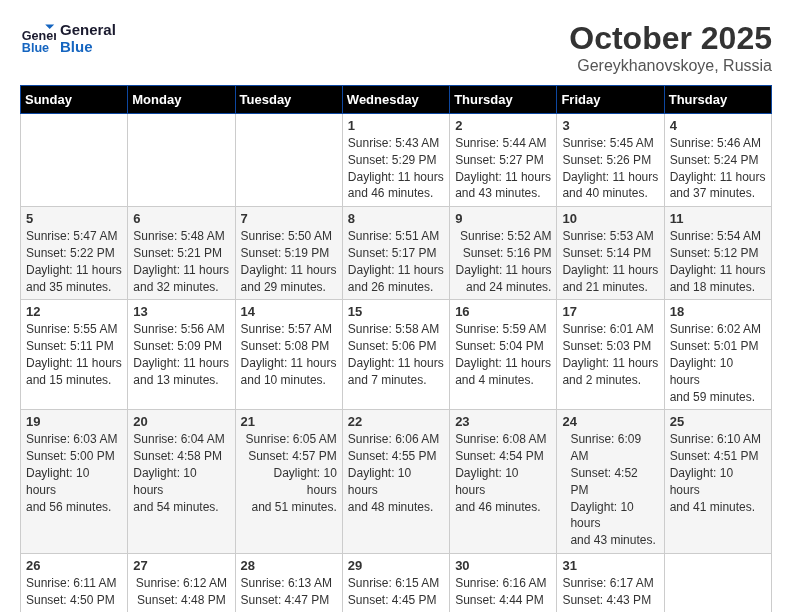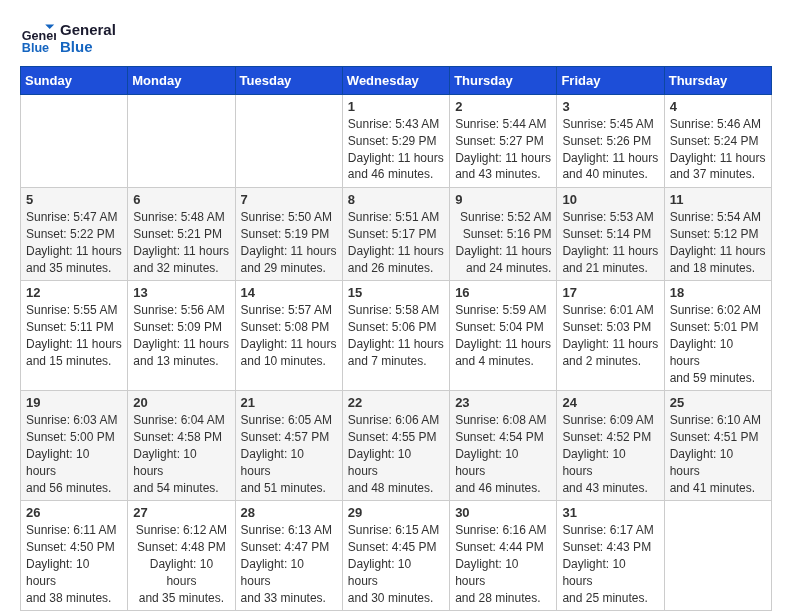--- a/index.html
+++ b/index.html
@@ -36,21 +36,21 @@
     .location {
       font-size: 16px;
       color: #555;
     }
     .calendar {
       width: 100%;
       border-collapse: collapse;
       font-size: 11px;
     }
     .calendar th {
-      background-color: #1d4ed8;
+      background-color: #000000;
       color: #fff;
       padding: 6px 4px;
       text-align: left;
       font-size: 13px;
       font-weight: bold;
       border: 1px solid #0d47a1;
     }
     .calendar td {
       border: 1px solid #ccc;
       vertical-align: top;
@@ -85,20 +85,24 @@
     <svg class="logo-icon" viewBox="0 0 40 40">
       <text x="2" y="22" font-size="14" font-weight="bold" fill="#1a1a2e">General</text>
       <text x="2" y="36" font-size="14" font-weight="bold" fill="#1565C0">Blue</text>
       <polygon points="28,5 38,15 33,10 38,5" fill="#1565C0"></polygon>
     </svg>
     <div>
       <div style="font-size:15px;font-weight:bold;color:#1a1a2e;">General</div>
       <div style="font-size:15px;font-weight:bold;color:#1565C0;">Blue</div>
     </div>
   </div>
+  <div class="title-block">
+    <div class="month-title">October 2025</div>
+    <div class="location">Gereykhanovskoye, Russia</div>
+  </div>
 </div>
 
 <table class="calendar">
   <thead>
     <tr>
     <th>Sunday</th>
         <th>Monday</th>
         <th>Tuesday</th>
         <th>Wednesday</th>
         <th>Thursday</th>
@@ -252,42 +256,42 @@
         </td>
         <td>
           <div class="day-number">20</div>
           <div class="day-info" style="white-space: pre-line;">Sunrise: 6:04 AM
 Sunset: 4:58 PM
 Daylight: 10 hours
 and 54 minutes.</div>
         </td>
         <td>
           <div class="day-number">21</div>
-          <div class="day-info" style="white-space: pre-line;">Sunrise: 6:05 AM
+          <div class="day-info" style="white-space: pre-line; text-align: right;">Sunrise: 6:05 AM
 Sunset: 4:57 PM
 Daylight: 10 hours
 and 51 minutes.</div>
         </td>
         <td>
           <div class="day-number">22</div>
           <div class="day-info" style="white-space: pre-line;">Sunrise: 6:06 AM
 Sunset: 4:55 PM
 Daylight: 10 hours
 and 48 minutes.</div>
         </td>
         <td>
           <div class="day-number">23</div>
           <div class="day-info" style="white-space: pre-line;">Sunrise: 6:08 AM
 Sunset: 4:54 PM
 Daylight: 10 hours
 and 46 minutes.</div>
         </td>
         <td>
           <div class="day-number">24</div>
-          <div class="day-info" style="white-space: pre-line;">Sunrise: 6:09 AM
+          <div class="day-info" style="white-space: pre-line; margin-left: 8px;">Sunrise: 6:09 AM
 Sunset: 4:52 PM
 Daylight: 10 hours
 and 43 minutes.</div>
         </td>
         <td>
           <div class="day-number">25</div>
           <div class="day-info" style="white-space: pre-line;">Sunrise: 6:10 AM
 Sunset: 4:51 PM
 Daylight: 10 hours
 and 41 minutes.</div>

